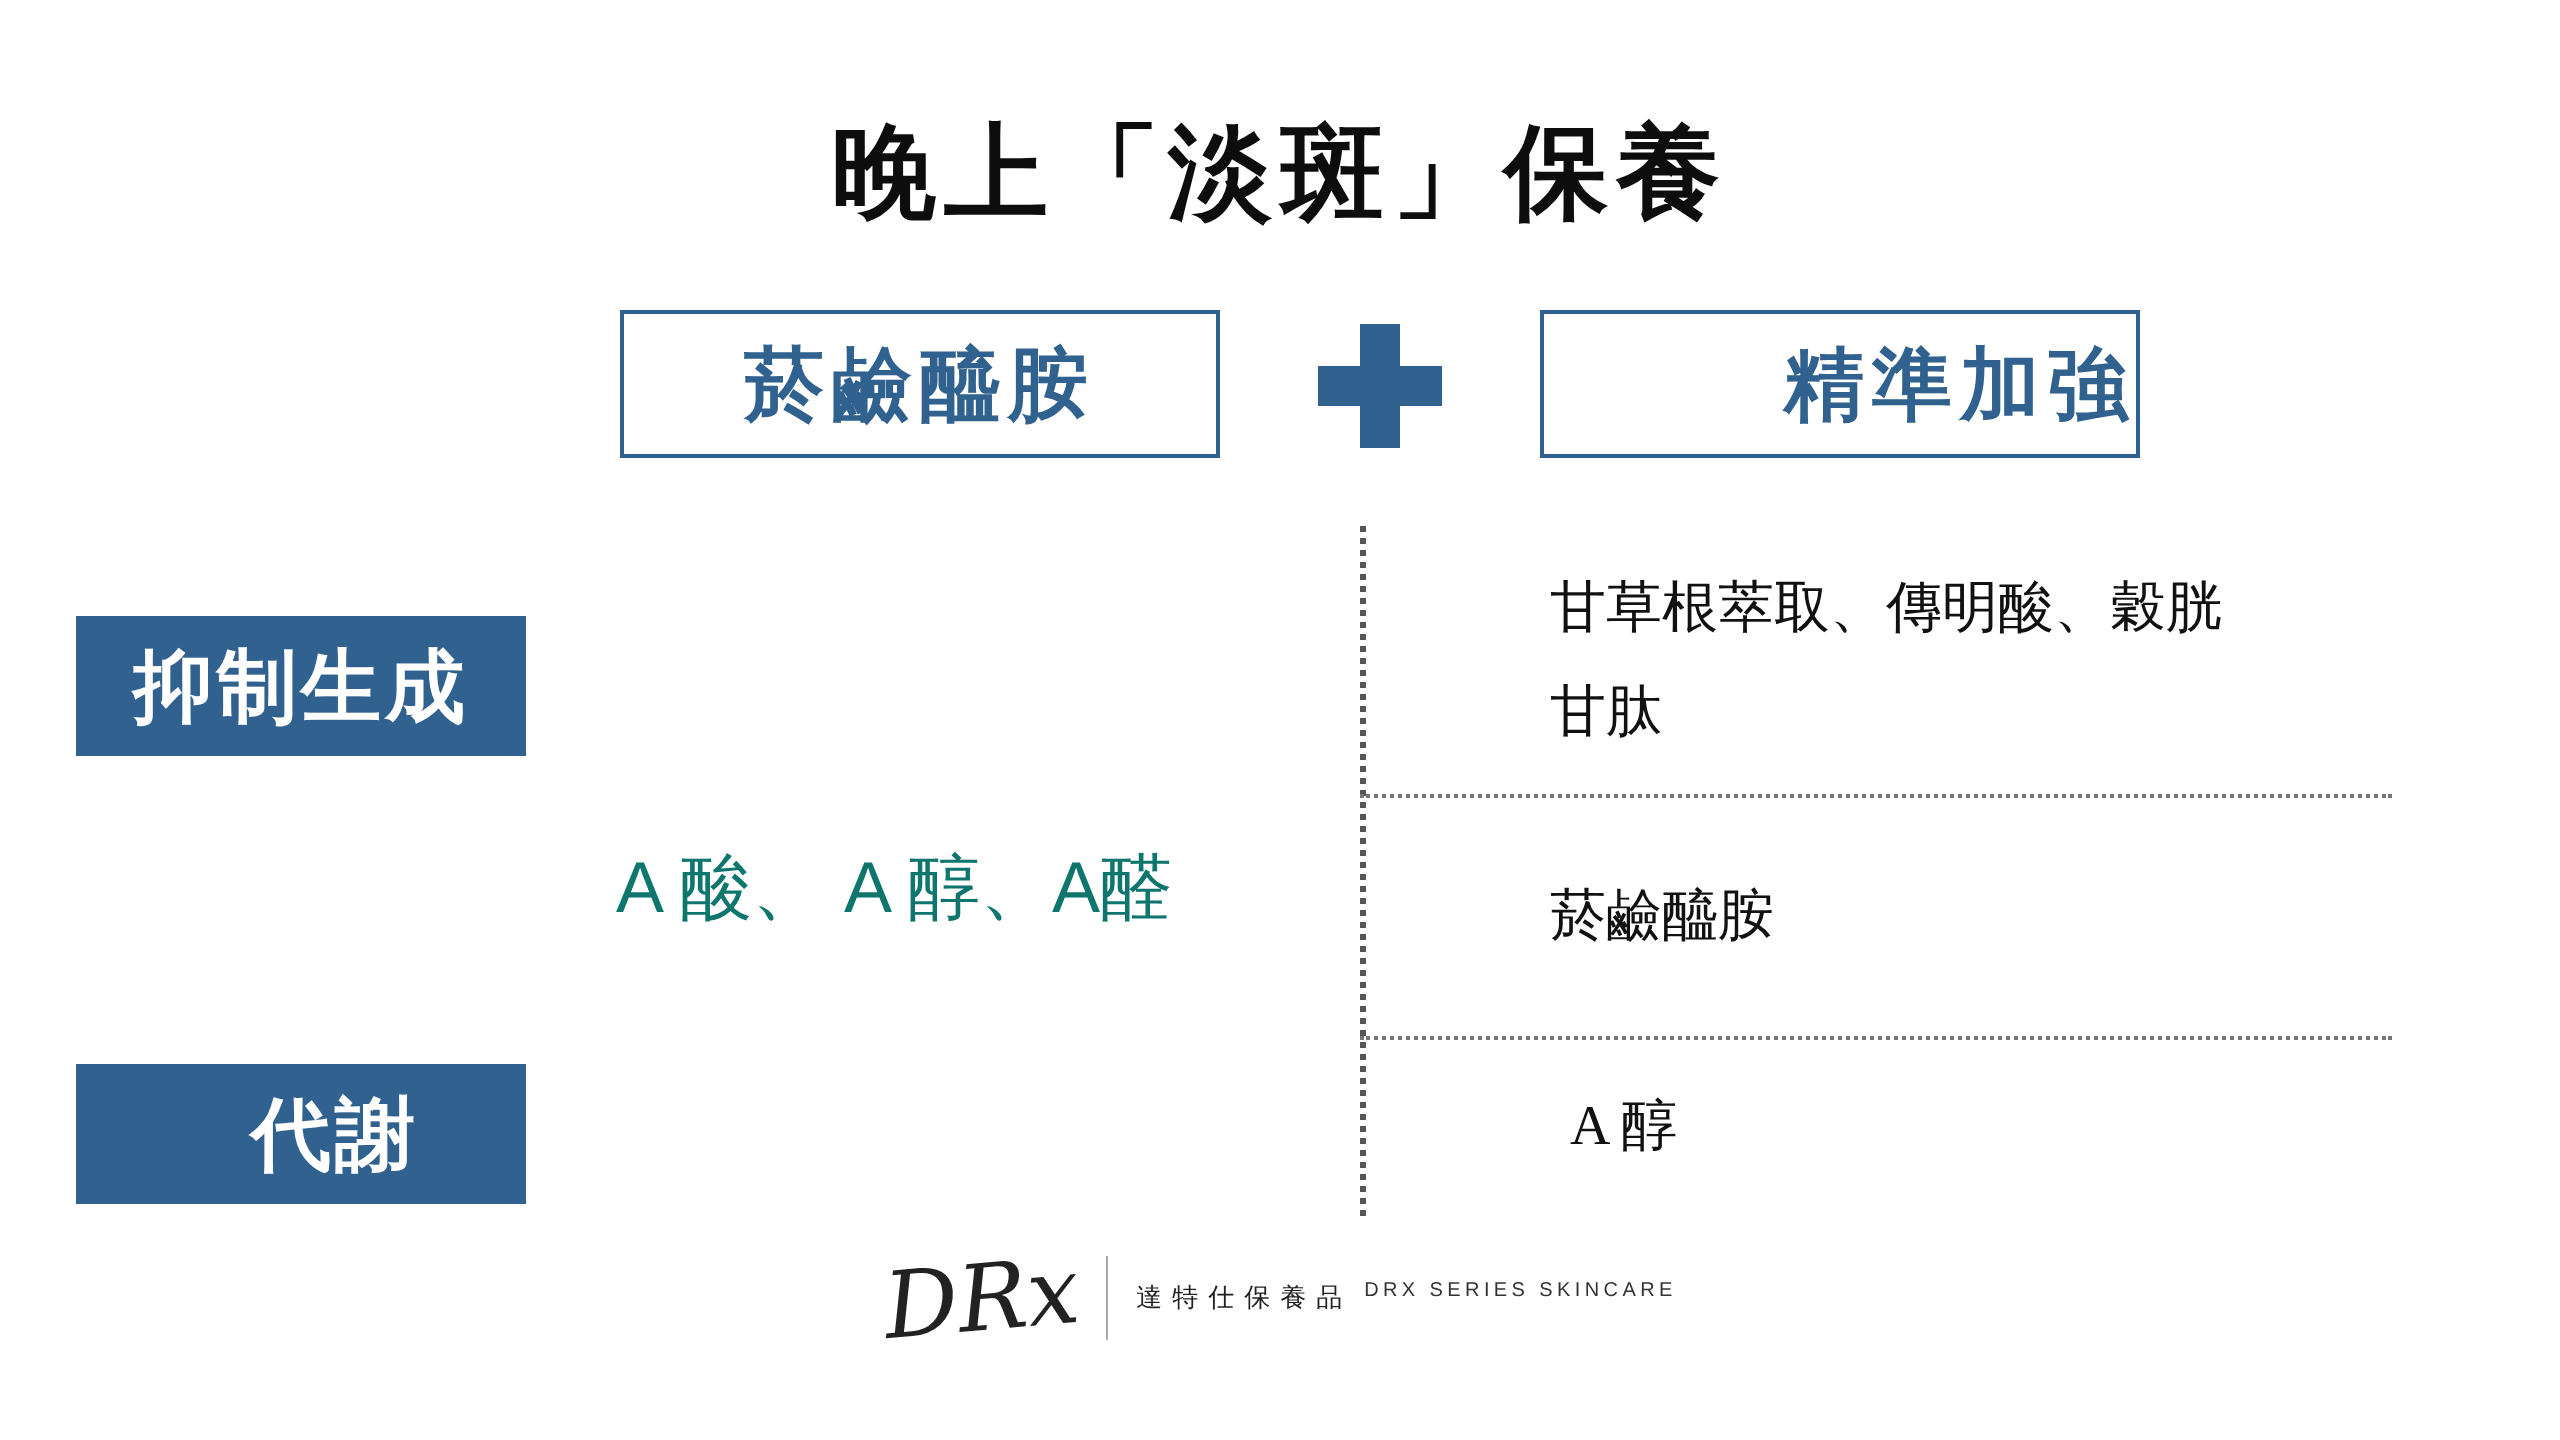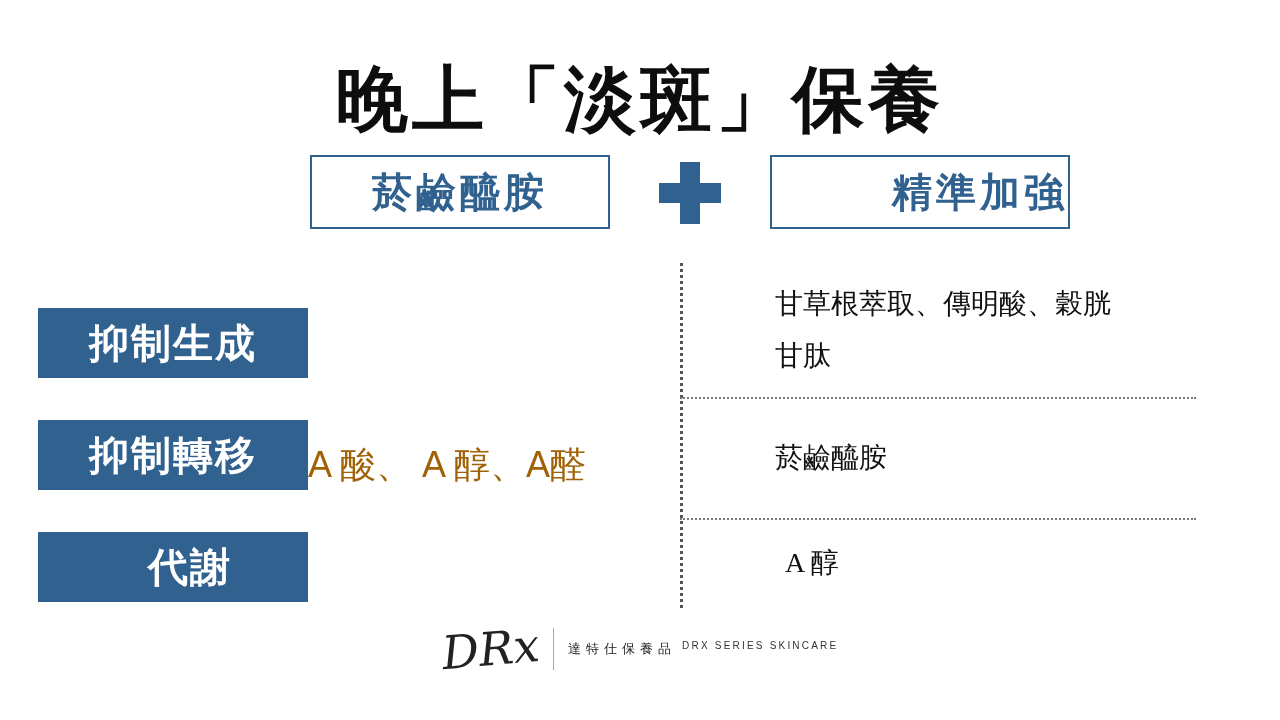--- a/index.html
+++ b/index.html
@@ -8,21 +8,21 @@
   body {
     background:#ffffff;
     font-family:"Liberation Sans", sans-serif;
     color:#111111;
     overflow:hidden;
   }
   .slide { position:relative; width:1280px; height:720px; background:#ffffff; }
 
   .title {
     position:absolute; top:52px; left:0; width:100%;
-    text-align:center; font-size:72px; font-weight:800;
+    text-align:center; font-size:52px; font-weight:800;
     letter-spacing:4px; color:#0d0d0d;
   }
 
   .hdr-box {
     position:absolute; top:155px; height:74px;
     border:2px solid var(--accent); color:var(--accent);
     font-weight:700; font-size:40px; letter-spacing:4px;
     display:flex; align-items:center; justify-content:center;
     background:#ffffff;
   }
@@ -33,33 +33,33 @@
   .plus::before {
     content:""; position:absolute; left:50%; top:0; width:20px; height:100%;
     background:var(--accent); transform:translateX(-50%);
   }
   .plus::after {
     content:""; position:absolute; top:50%; left:0; width:100%; height:20px;
     background:var(--accent); transform:translateY(-50%);
   }
 
   .row-label {
-    position:absolute; left:38px; width:270px; height:70px;
+    position:absolute; left:38px; width:225px; height:70px;
     background:var(--accent); color:#ffffff;
     font-size:40px; font-weight:700; letter-spacing:2px;
     display:flex; align-items:center; justify-content:center;
   }
   .row-label.r0 { top:308px; }
   .row-label.r1 { top:420px; }
   .row-label.r2 { top:532px;padding-left:34px; }
 
   .general-text {
     position:absolute; left:308px; top:420px; height:70px;
-    display:flex; align-items:flex-end;
-    font-size:36px; color:#a16207;
+    display:flex; align-items:flex-start;
+    font-size:36px; color:#0f766e;
   }
 
   .vline {
     position:absolute; left:680px; top:263px; height:345px; width:0;
     border-left:3px dotted #555555;
   }
   .hline {
     position:absolute; left:680px; width:516px; height:0;
     border-top:2px dotted #777777;
   }
@@ -103,23 +103,20 @@
 
   <div class="plus"></div>
 
   <div class="hdr-box precise">
     <span>精準加強</span>
   </div>
 
   <div class="row-label r0">
     <span>抑制生成</span>
   </div>
-  <div class="row-label r1">
-    <span>抑制轉移</span>
-  </div>
   <div class="row-label r2">
     <span>代謝</span>
   </div>
 
   <div class="general-text">
     <span>A 酸、 A 醇、A醛</span>
   </div>
 
   <div class="vline"></div>
   <div class="hline h1"></div>

